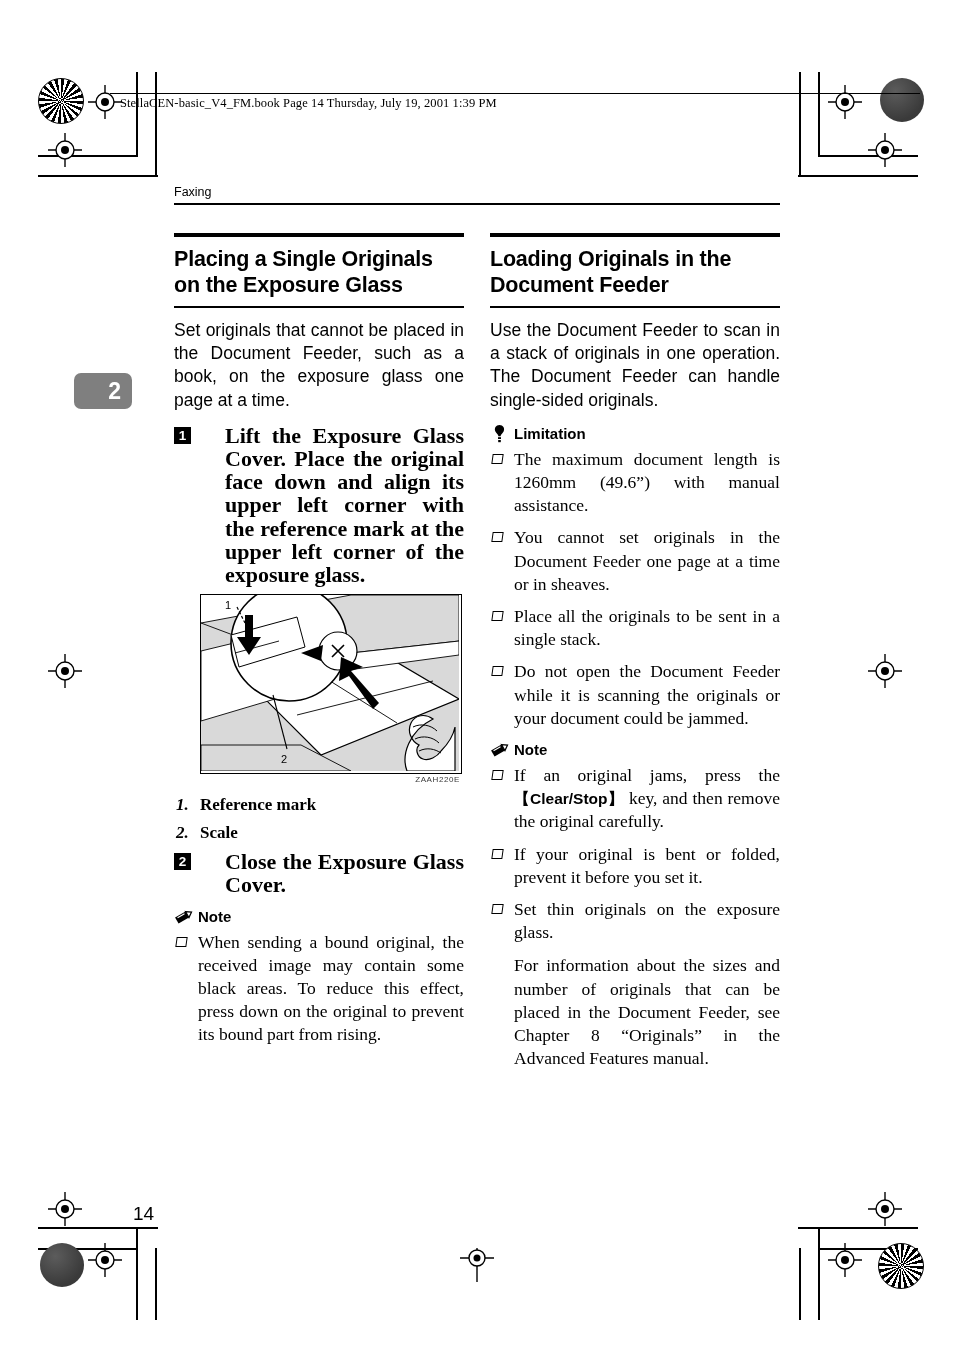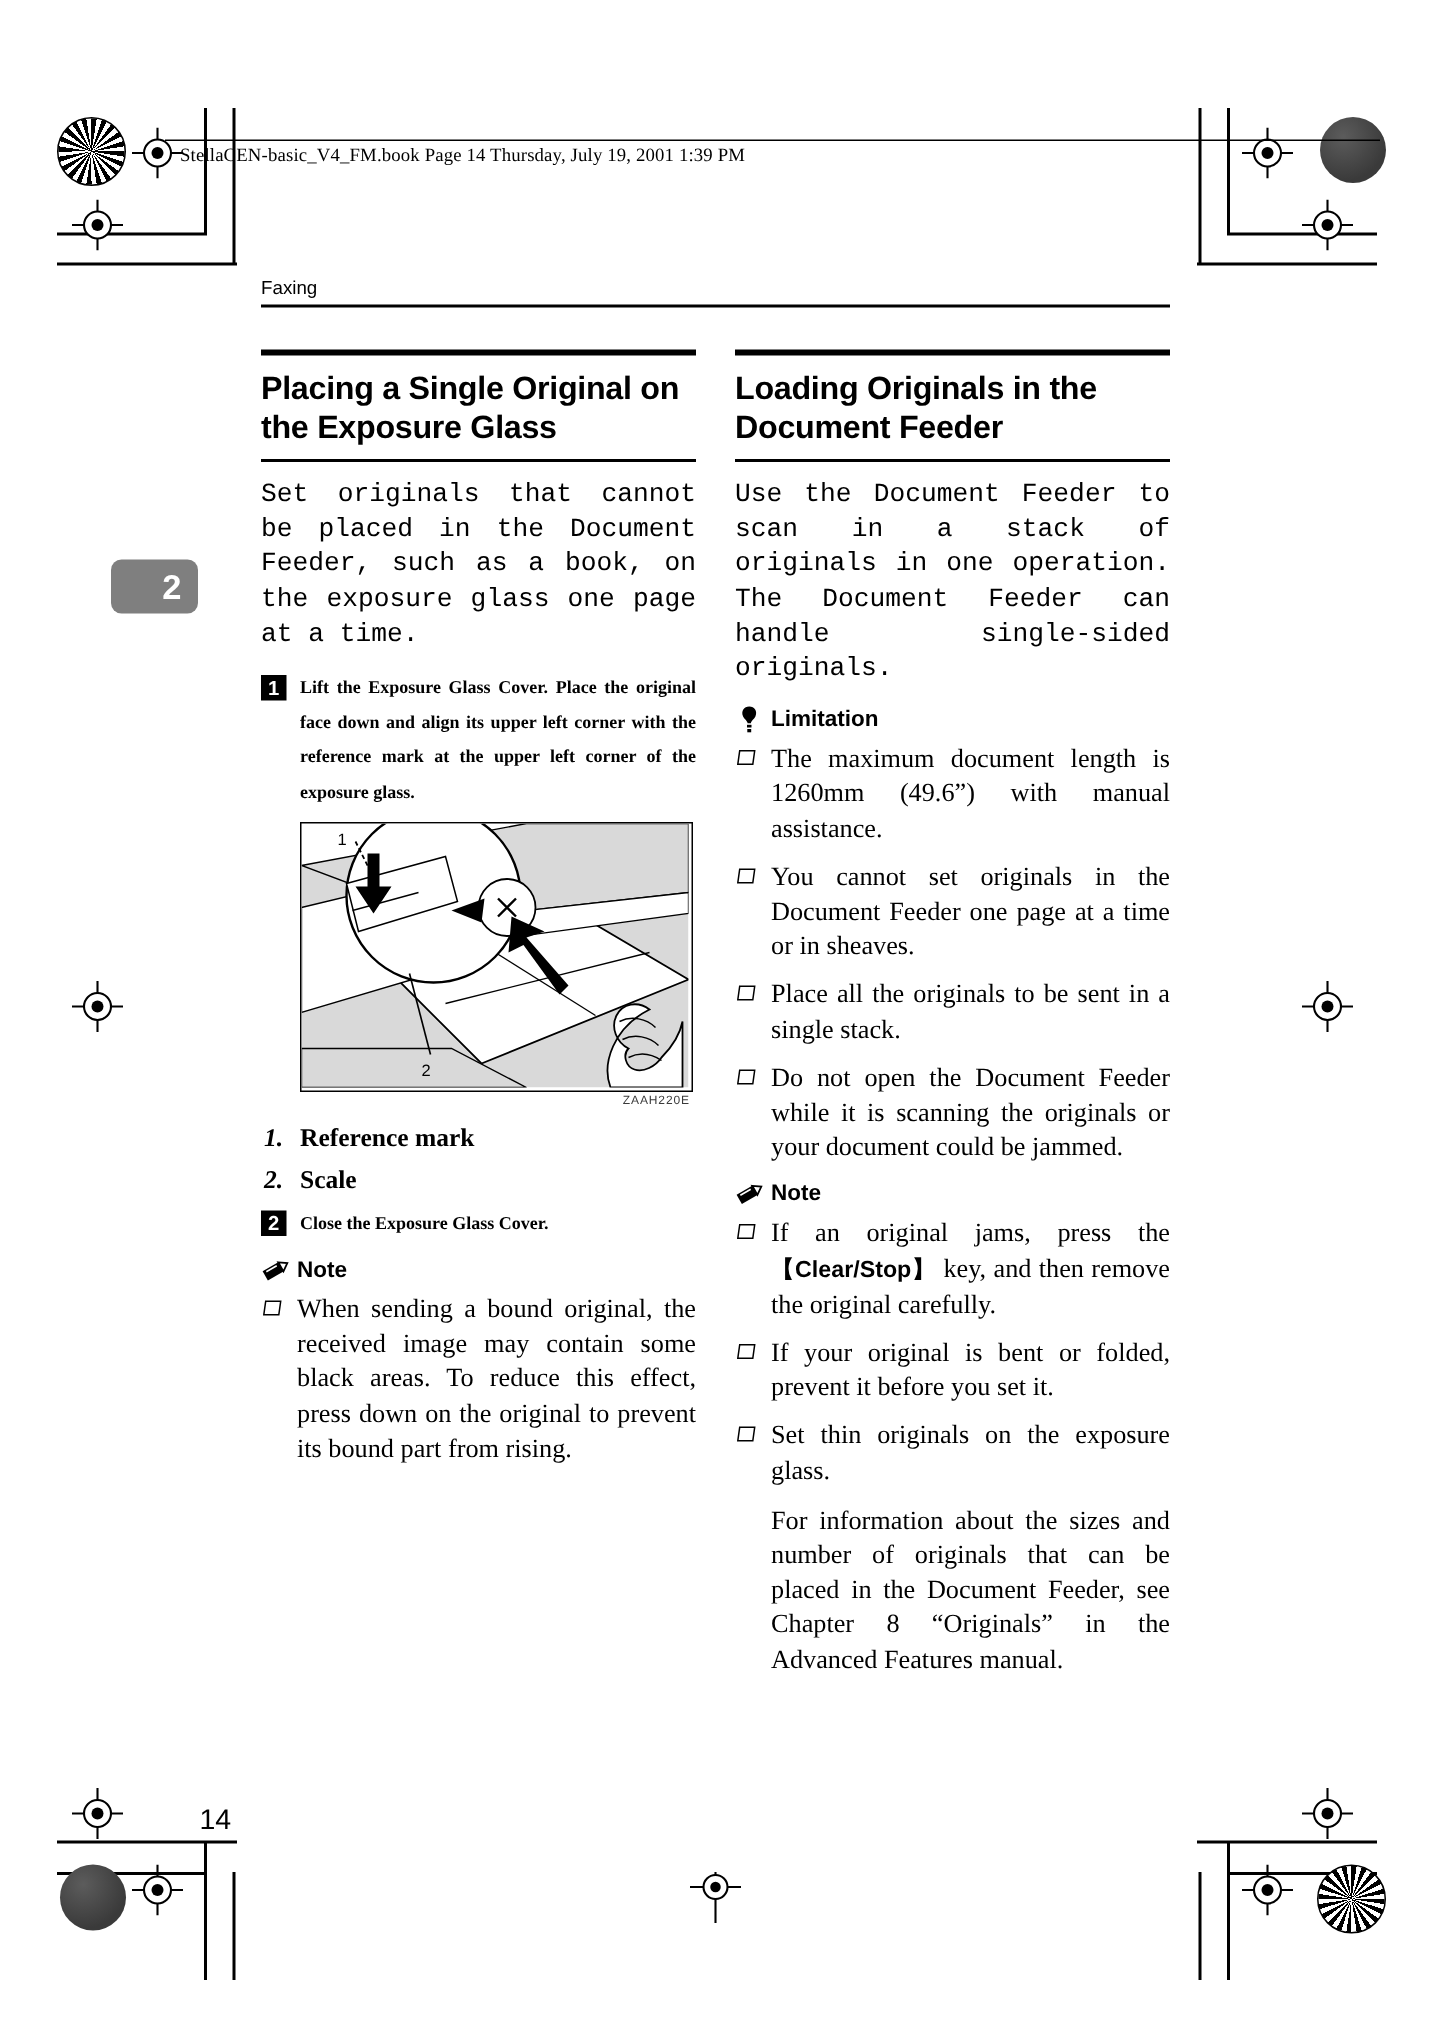--- a/index.html
+++ b/index.html
@@ -110,21 +110,21 @@
   h1.sec-title {
     font-family: "Liberation Sans", sans-serif;
     font-weight: bold;
     font-size: 21.5px;
     line-height: 26px;
     margin: 0;
     letter-spacing: -0.2px;
   }
 
   p.body {
-    font-family: Liberation Mono, monospace;
+    font-family: Liberation Sans, sans-serif;
     font-size: 17.5px;
     line-height: 23.2px;
     margin: 0 0 12px 0;
     text-align: justify;
     text-justify: inter-word;
   }
 
   
   .step {
     position: relative;
@@ -139,24 +139,25 @@
     color: #fff;
     font-family: "Liberation Sans", sans-serif;
     font-weight: bold;
     font-size: 13.5px;
     line-height: 17px;
     text-align: center;
   }
   .step-text {
     font-family: "Liberation Serif", serif;
     font-weight: bold;
-    font-size: 12px;
+    font-size: 22px;
     line-height: 23.2px;
     text-align: justify;
     text-justify: inter-word;
+    margin-left: 25px;
   }
 
   
   .figure-wrap {
     margin: 8px 0 2px 26px;
     width: 260px;
   }
   .figure-box {
     position: relative;
     width: 260px;
@@ -390,21 +391,21 @@
 <div class="page">
 
   <div class="running-head">Faxing</div>
   <div class="head-rule"></div>
 
   <div class="chapter-tab">2</div>
 
   <div class="col col-left">
 
     <div class="sec-rule-top"></div>
-    <h1 class="sec-title">Placing a Single Original on the Exposure Glass</h1>
+    <h1 class="sec-title">Placing a Single Originals on the Exposure Glass</h1>
     <div class="sec-rule-bot"></div>
 
     <p class="body">Set originals that cannot be placed in the Document Feeder, such as a book, on the exposure glass one page at a time.</p>
 
     <div class="step">
       <span class="step-num">1</span>
       <div class="step-text">Lift the Exposure Glass Cover. Place the original face down and align its upper left corner with the reference mark at the upper left corner of the exposure glass.</div>
     </div>
 
     <div class="figure-wrap">

